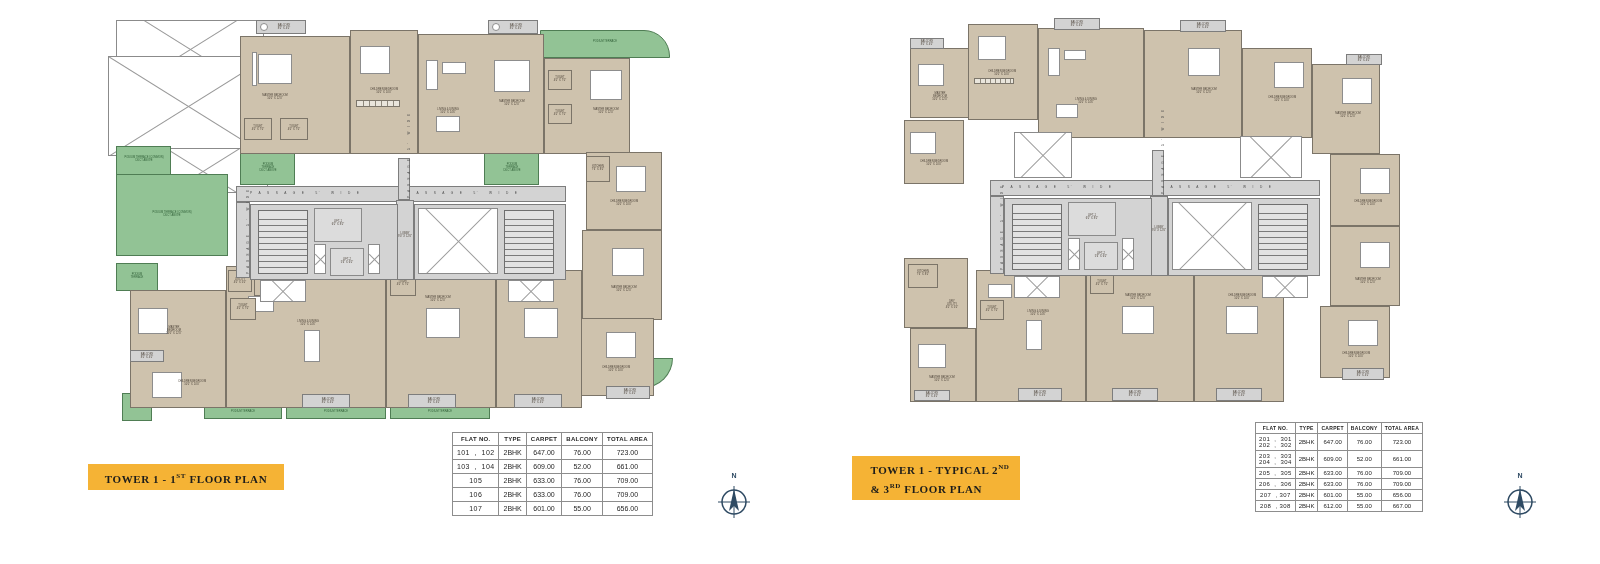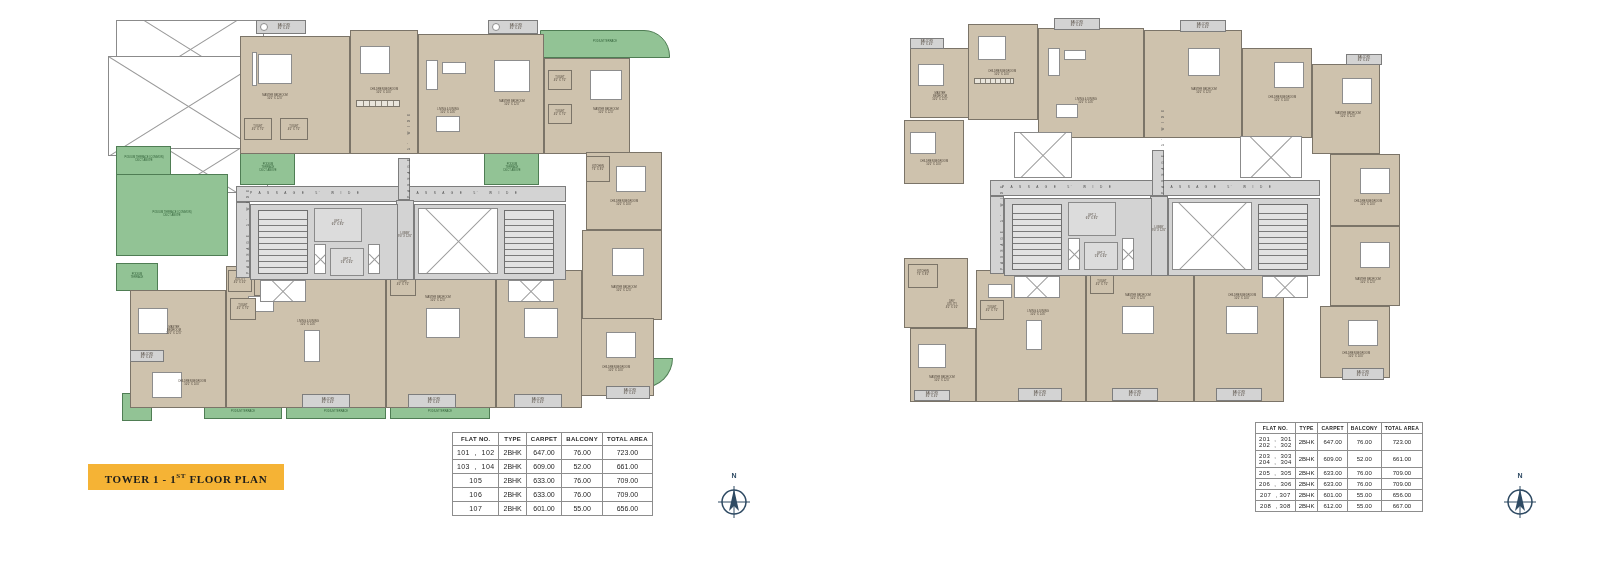--- a/index.html
+++ b/index.html
@@ -471,20 +471,26 @@
     <div class="xh sq" style="left:178px;top:230px;width:12px;height:32px;"></div>
     <div class="xh sq" style="left:232px;top:230px;width:12px;height:32px;"></div>
   </div>
 
   <div class="banner" style="left:88px;top:464px;width:196px;height:26px;">
     <div class="ttl">
       <span>TOWER 1 - 1</span><sup>ST</sup><span> FLOOR PLAN</span>
     </div>
   </div>
 
+  <div class="banner" style="left:852px;top:456px;width:168px;height:44px;">
+    <div class="ttl" style="text-align:left;padding-left:8px;">
+      <div><span>TOWER 1 - TYPICAL 2</span><sup>ND</sup></div>
+      <div><span>&amp; 3</span><sup>RD</sup><span> FLOOR PLAN</span></div>
+    </div>
+  </div>
 
   <table class="area" style="left:452px;top:432px;">
     <thead>
         <tr id="t1-head">
           <th>FLAT NO.</th>
           <th>TYPE</th>
           <th>CARPET</th>
           <th>BALCONY</th>
           <th>TOTAL AREA</th>
         </tr>

